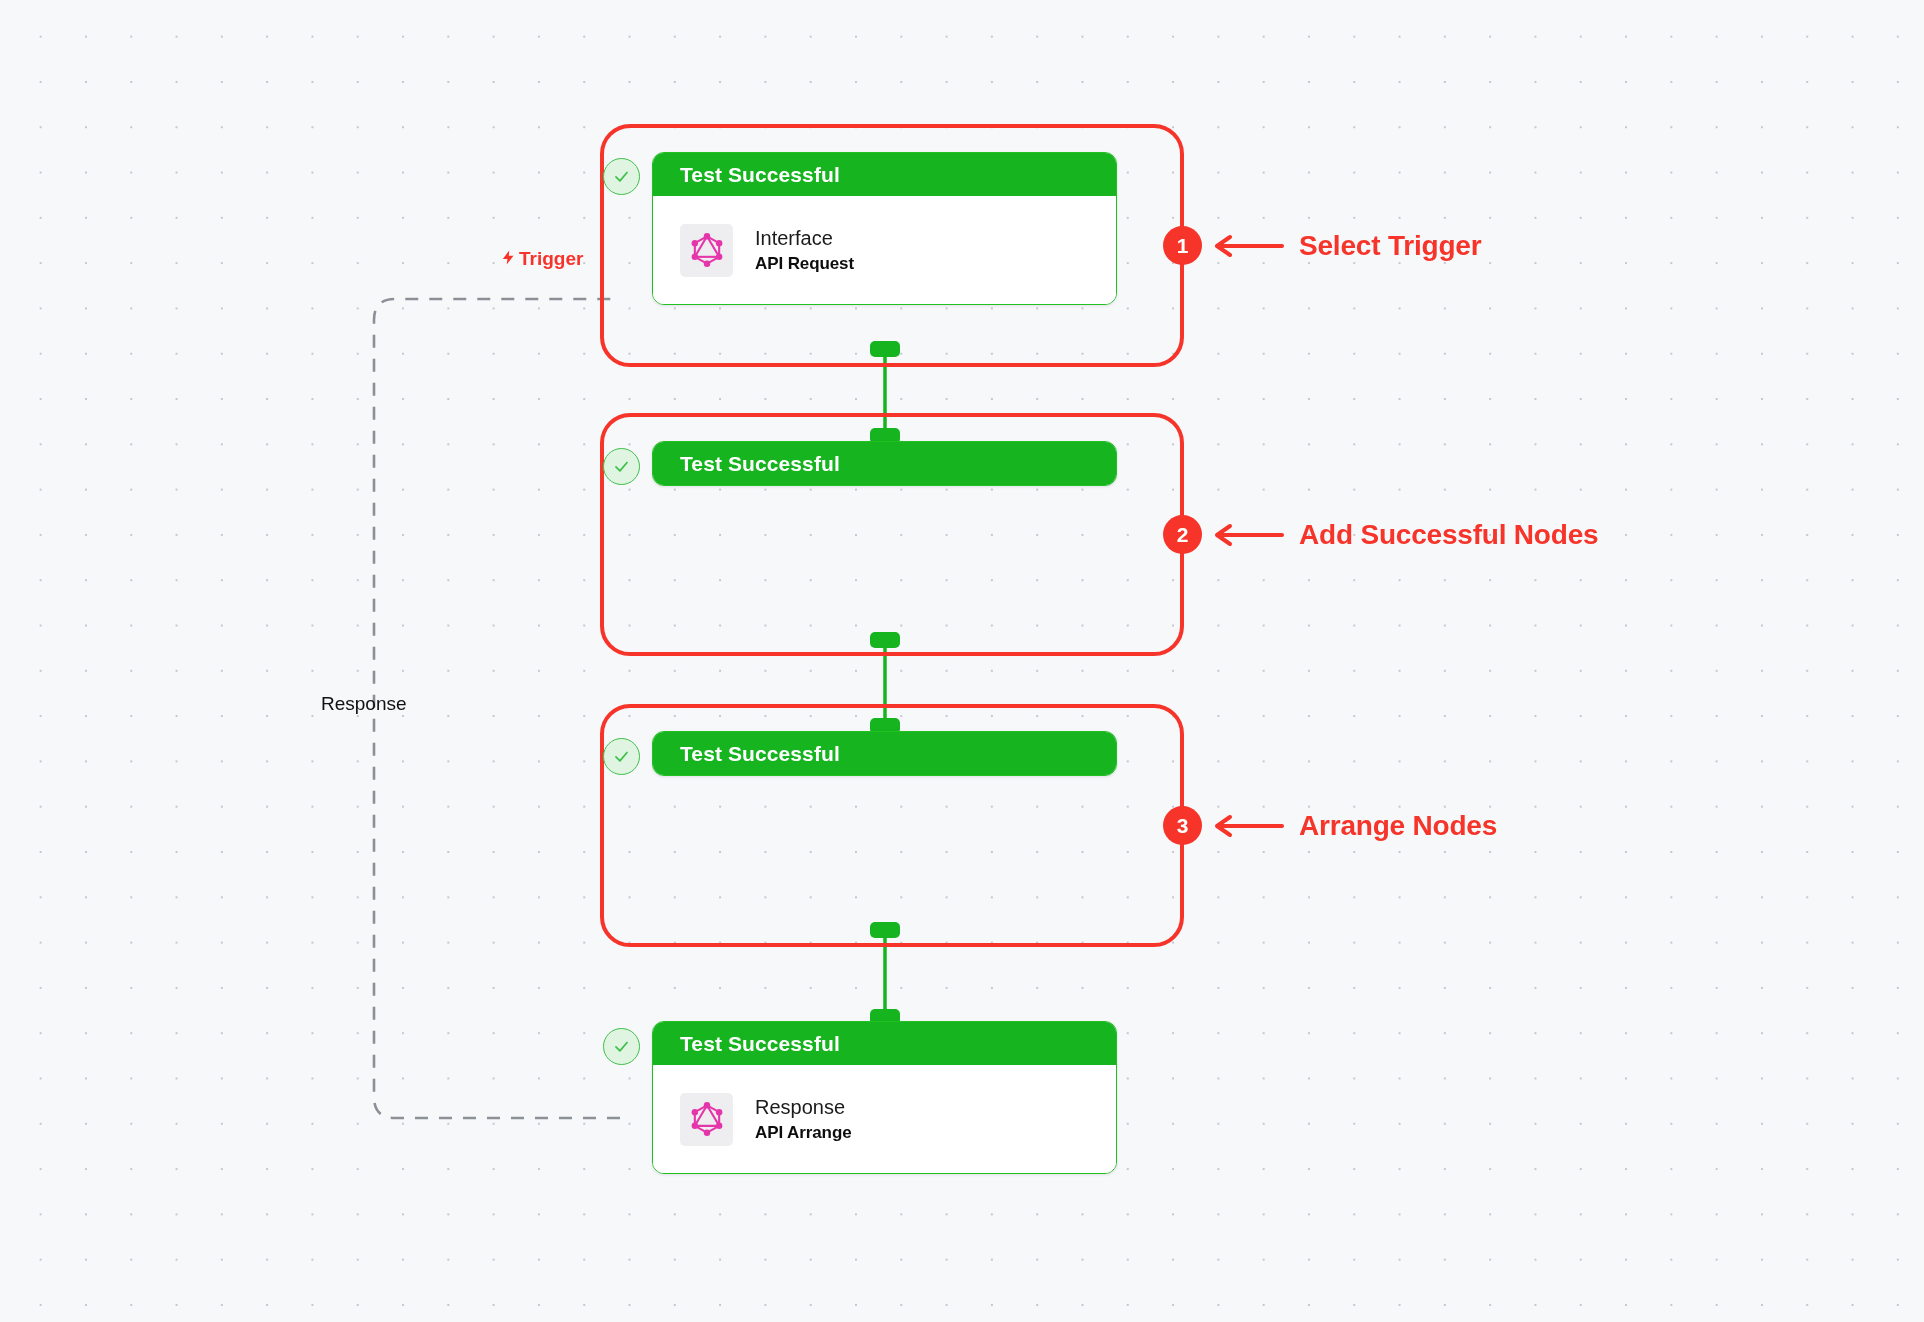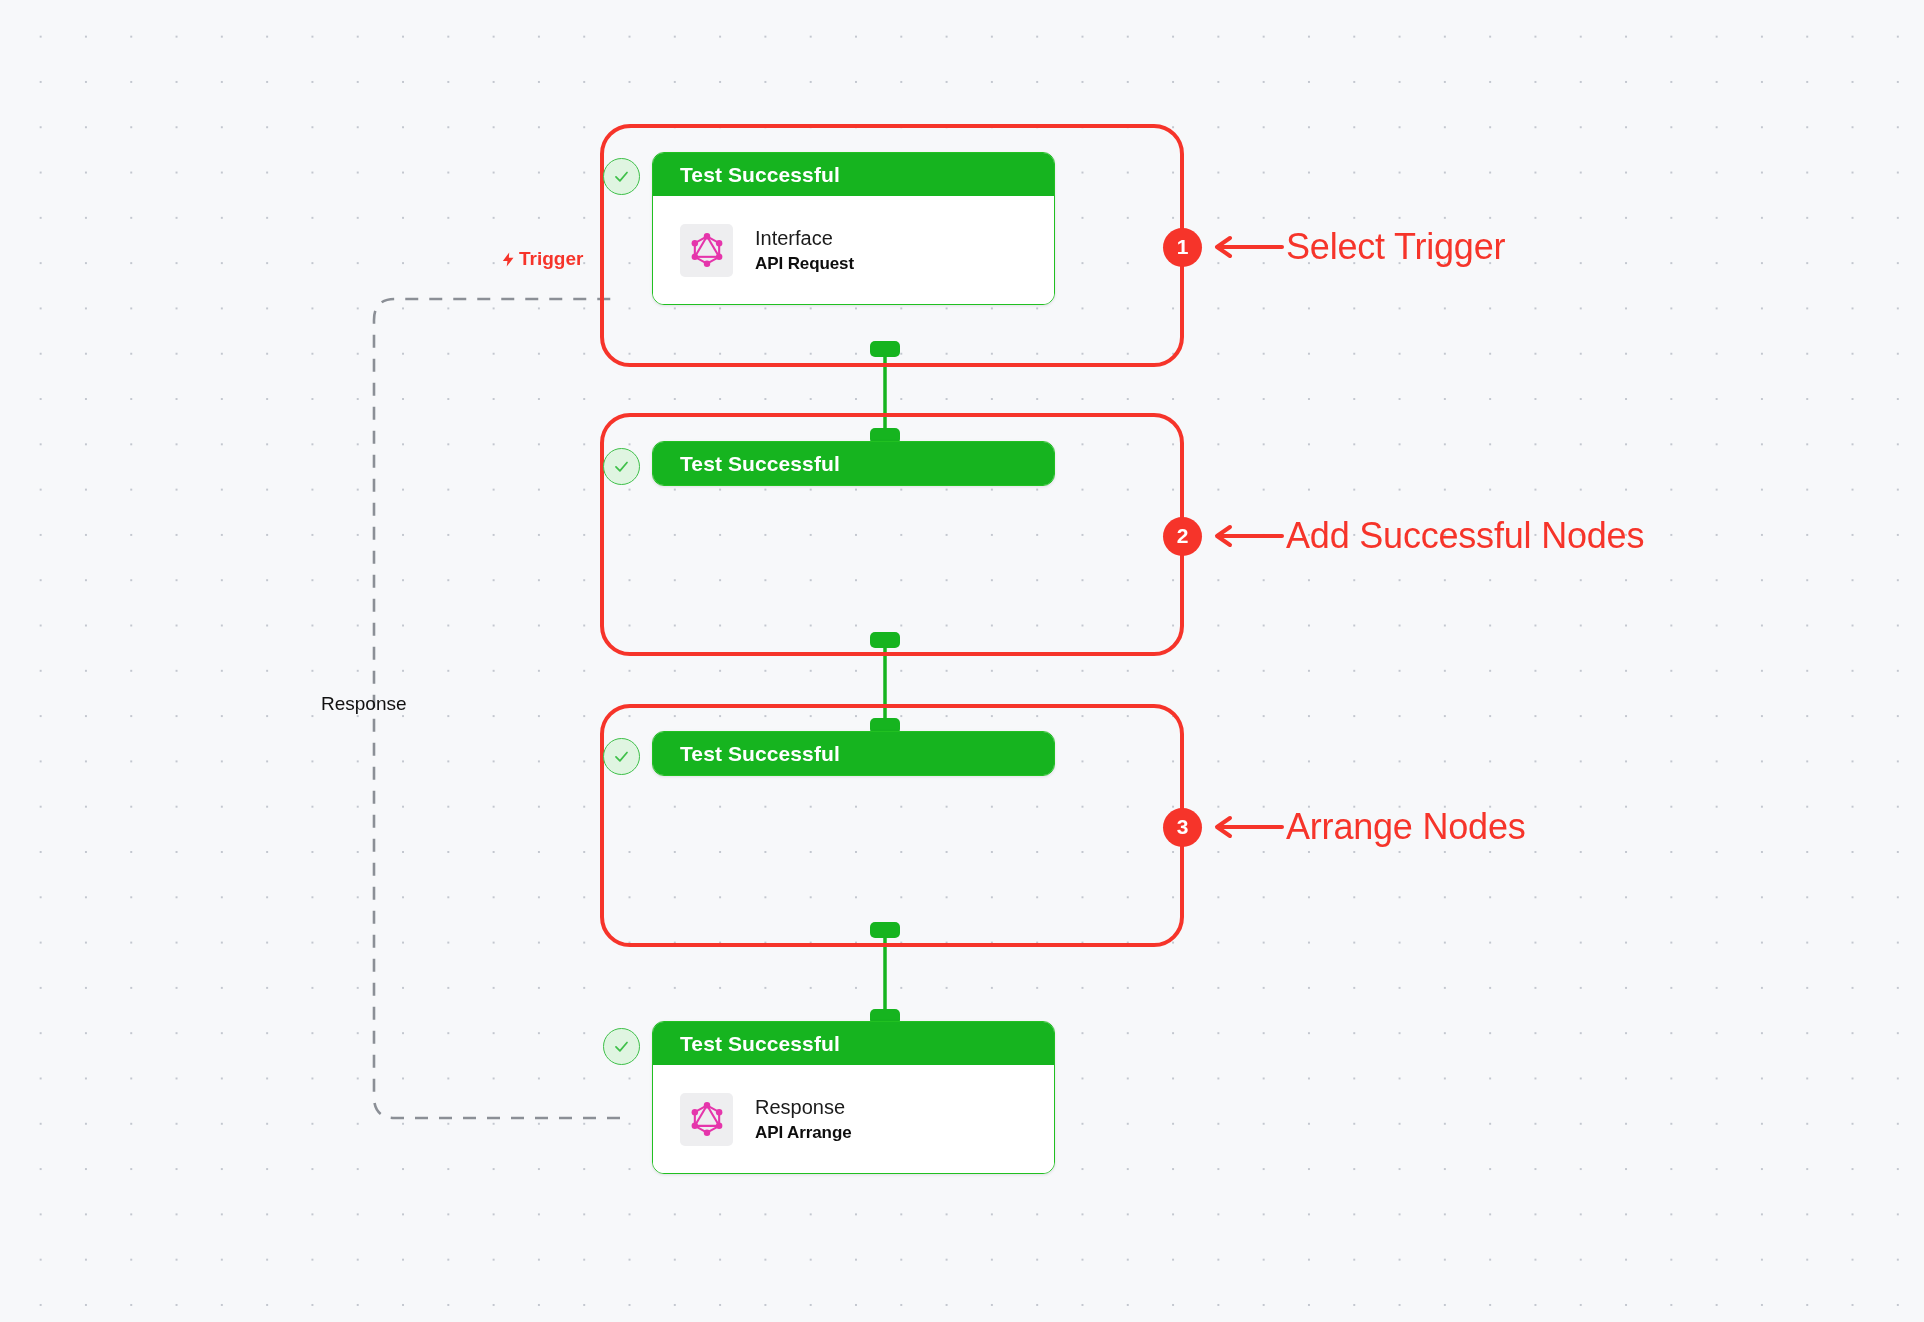--- a/index.html
+++ b/index.html
@@ -25,21 +25,21 @@
   .anno-box {
     position:absolute;
     border:4.5px solid #f6342a;
     border-radius:30px;
     background:transparent;
   }
 
   
   .node {
     position:absolute;
-    width:403px;
+    width:465px;
     border-radius:12px;
     background:#ffffff;
     overflow:hidden;
     border:1.6px solid #21c021;
     box-shadow:0 1px 3px rgba(16,24,40,.10);
   }
   .node-header {
     height:43px;
     background:#16b41f;
     display:flex; align-items:center;
@@ -111,34 +111,34 @@
     border-radius:50%;
     background:#f6342a;
     color:#ffffff;
     font-size:21px;
     font-weight:bold;
     display:flex; align-items:center; justify-content:center;
     flex:0 0 auto;
   }
   .marker-arrow { margin-left:10px; flex:0 0 auto; }
   .marker-label {
-    margin-left:2px;
+    margin-left:15px;
     color:#f6342a;
-    font-size:36px;
-    font-weight:normal;
+    font-size:28px;
+    font-weight:bold;
     white-space:nowrap;
     letter-spacing:-.2px;
   }
 
   
   .edge-label {
     position:absolute;
     font-size:19px;
     white-space:nowrap;
-    display:flex; align-items:center; gap:2px;
+    display:flex; align-items:flex-start; gap:2px;
   }
   .edge-label.trigger { color:#f6342a; font-weight:bold; }
   .edge-label.response { color:#111111; font-weight:normal; }
 </style>
 </head>
 <body>
 
 <div id="canvas">
 
   <svg id="edges" viewBox="0 0 1924 1322" xmlns="http://www.w3.org/2000/svg">

